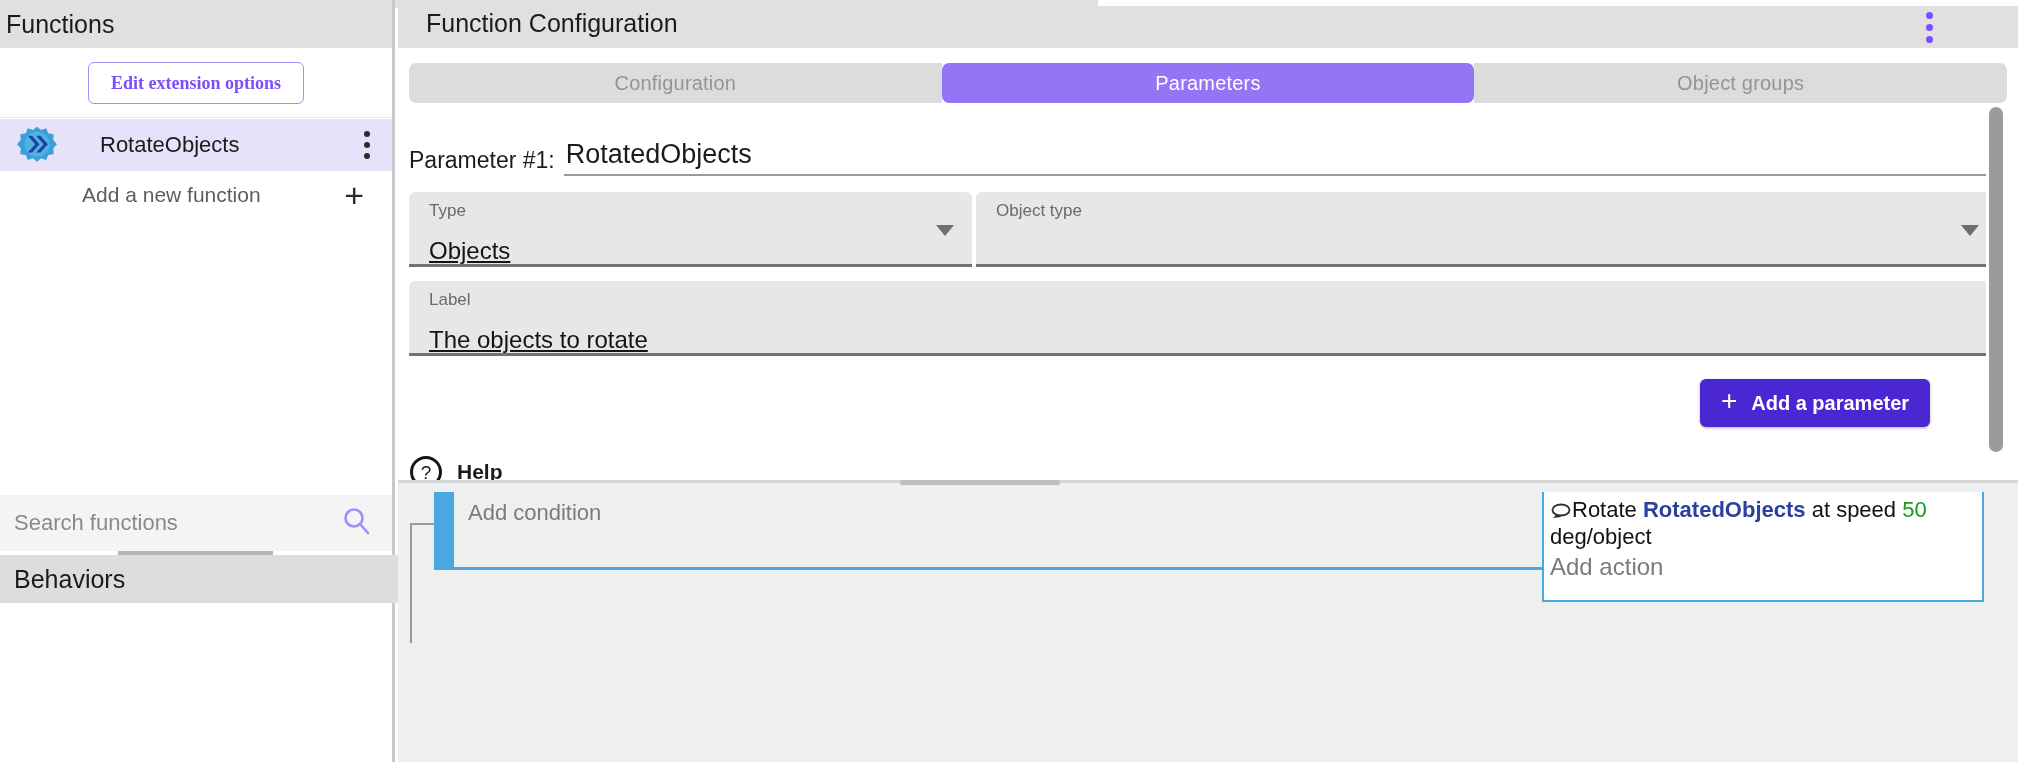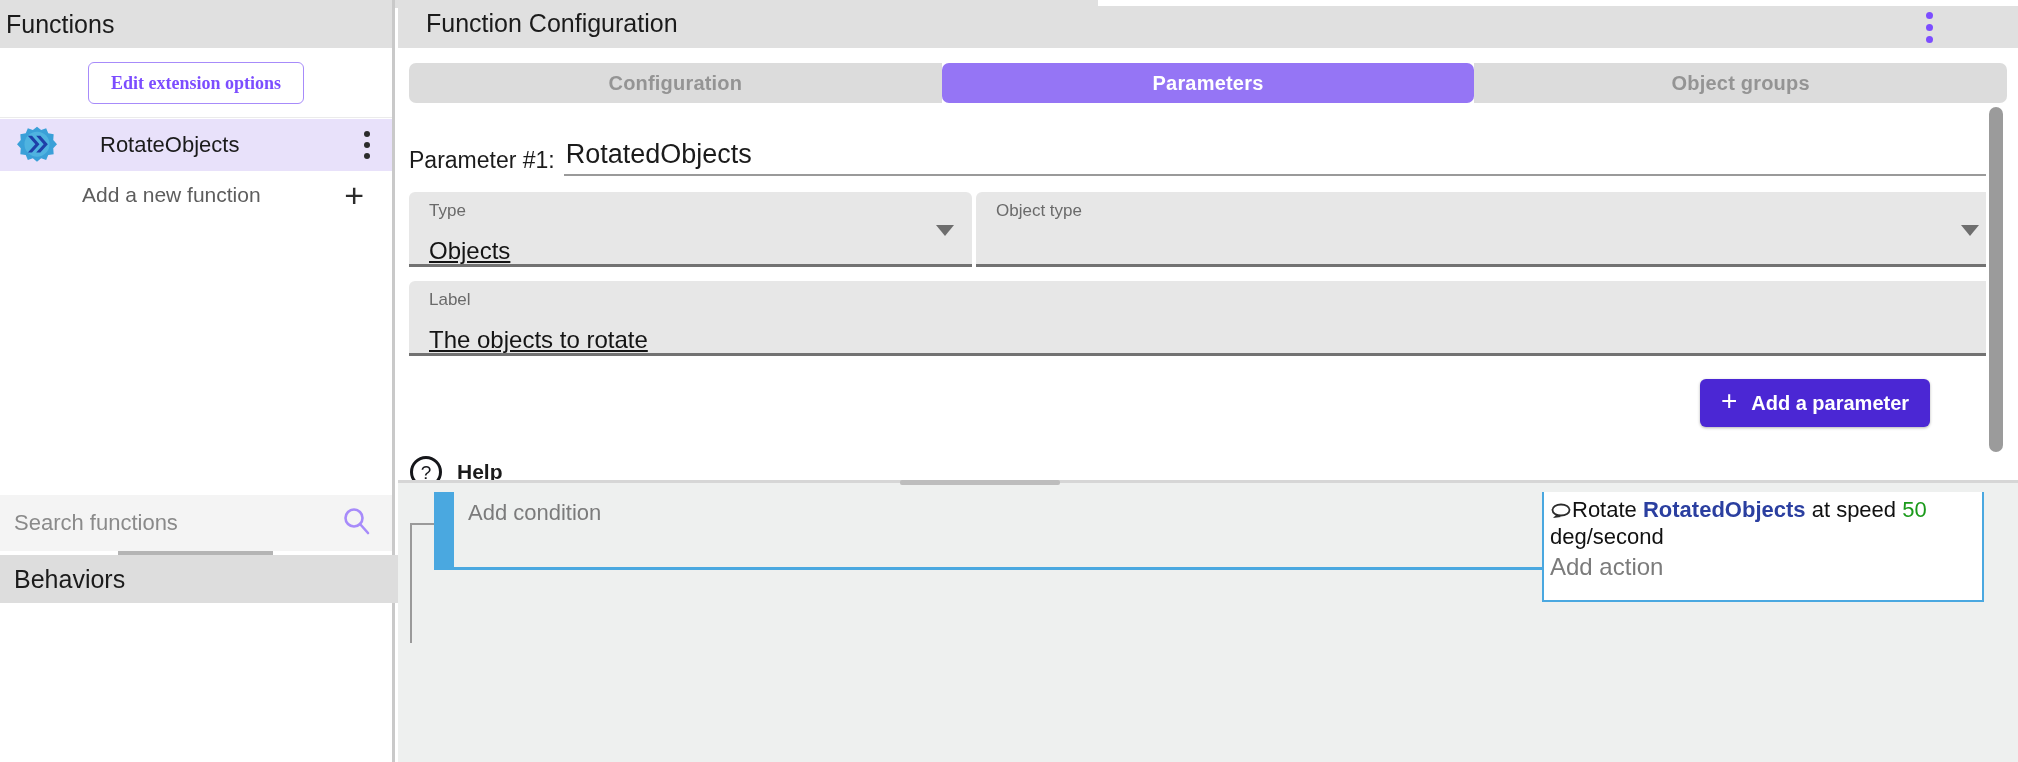--- a/index.html
+++ b/index.html
@@ -185,21 +185,21 @@
 
   
   .tabs {
     position: absolute; left: 11px; top: 63px;
     width: 1598px; height: 40px;
     display: flex;
   }
   .tab {
     flex: 1 1 0;
     display: flex; align-items: center; justify-content: center;
-    font-size: 20px; font-weight: bold;
+    font-size: 20px; font-weight: normal;
     color: #949494;
     background: #dcdcdc;
     cursor: pointer;
     height: 40px;
     letter-spacing: 0.2px;
   }
   .tab:first-child { border-radius: 7px 0 0 7px; }
   .tab:last-child  { border-radius: 0 7px 7px 0; }
   .tab.active {
     background: #9575f5;
@@ -524,21 +524,21 @@
 
       <div class="event-action-area">
         <div class="action-line">
           <svg width="22" height="17" viewBox="0 0 22 17" style="vertical-align:-2px">
             <ellipse cx="11" cy="8" rx="8.5" ry="5.5" fill="none" stroke="#2b2b2b" stroke-width="1.8"></ellipse>
             <path d="M7 12 L3 16 L11 15 Z" fill="#2b2b2b"></path>
           </svg><span>Rotate</span>
           <span class="action-obj">RotatedObjects</span>
           <span>at speed</span>
           <span class="action-num">50</span>
-          <span>deg/second</span>
+          <span>deg/object</span>
         </div>
         <div class="add-action-text">Add action</div>
       </div>
     </div>
   </div>
 
   <div class="events-splitter"></div>
 </div>
 
 </body></html>

